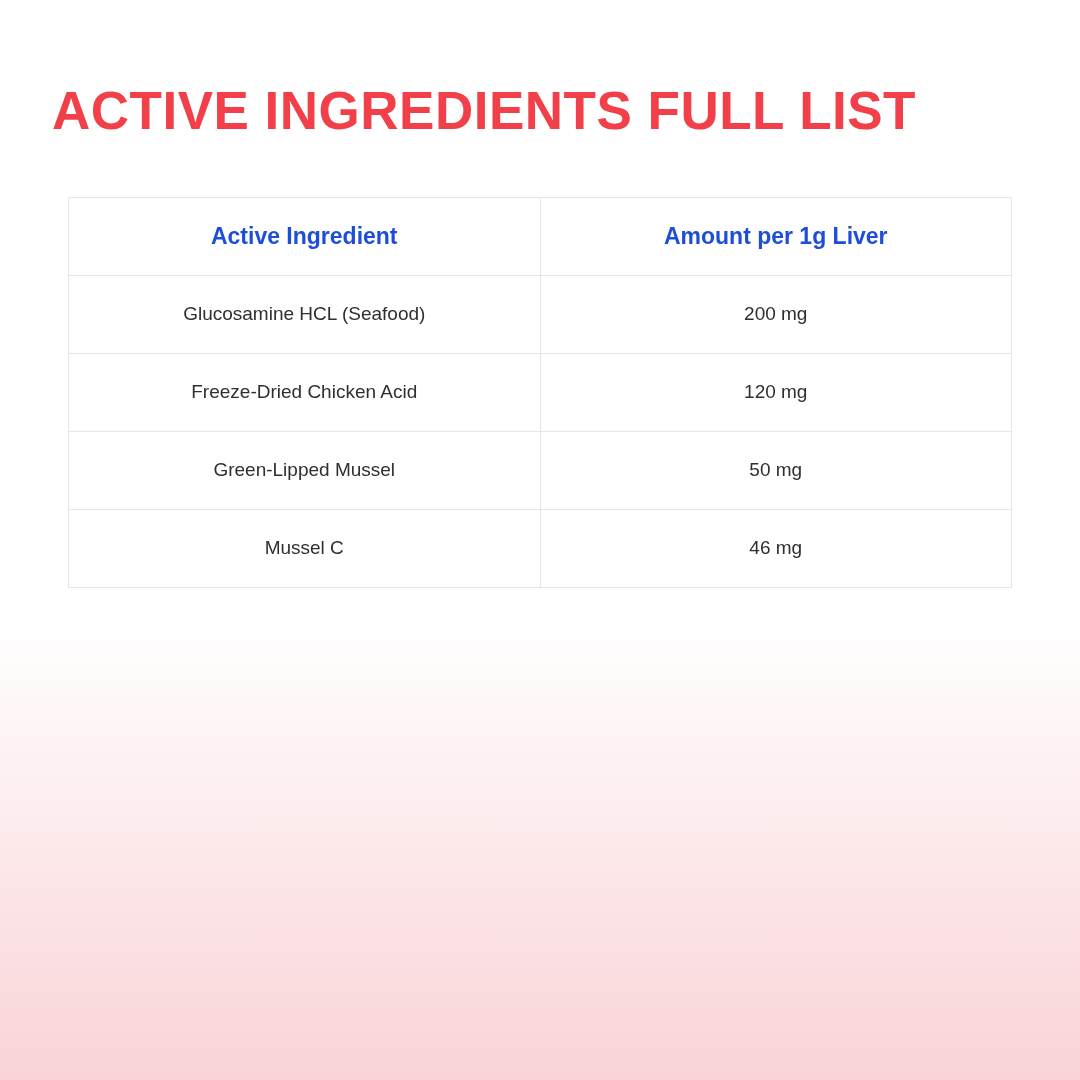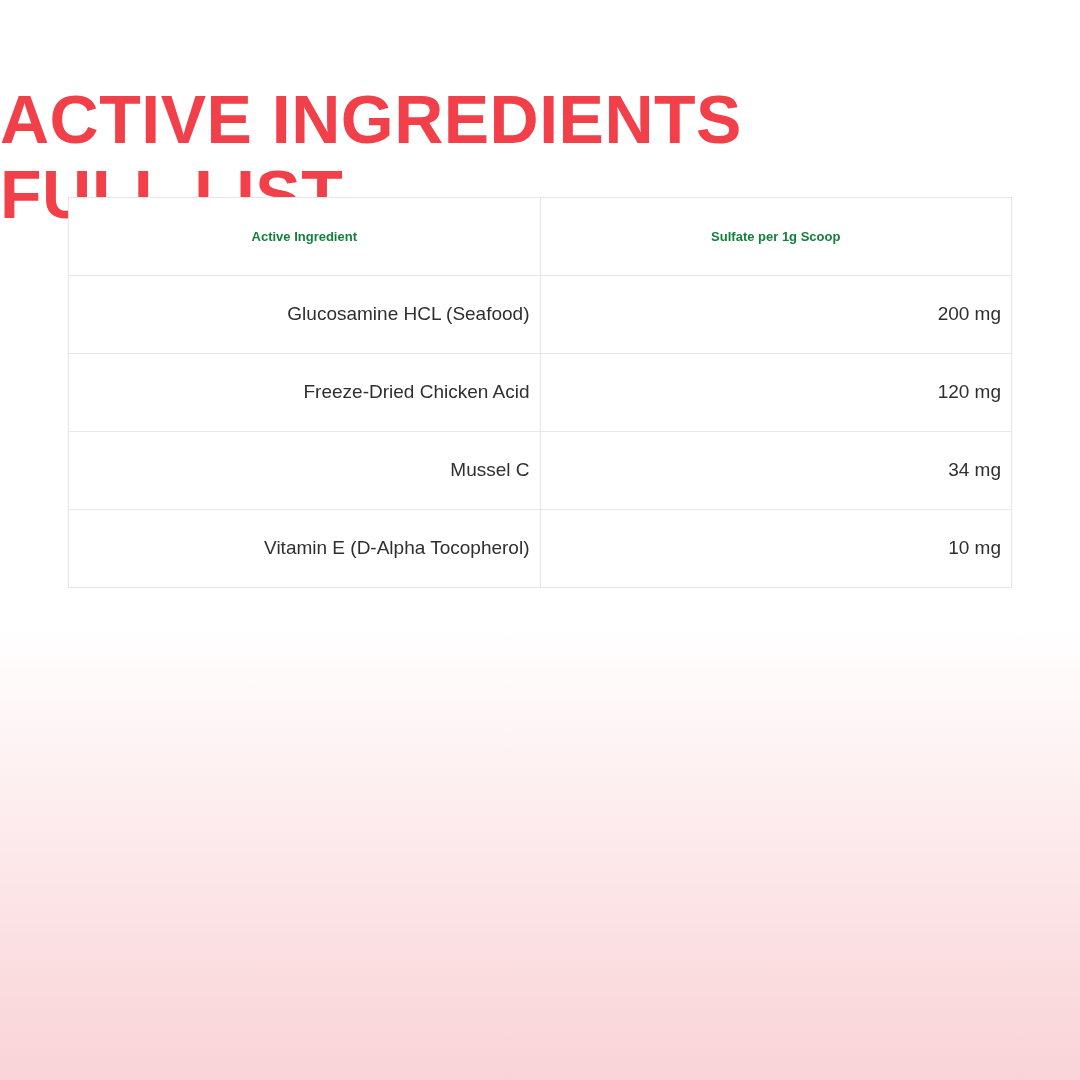--- a/index.html
+++ b/index.html
@@ -18,22 +18,22 @@
     width: 1080px;
     height: 1080px;
     background: linear-gradient(to bottom, #ffffff 0%, #ffffff 58%, #fdeeef 74%, #fbdfe2 88%, #f9d3d7 100%);
     box-sizing: border-box;
   }
   .title {
     position: absolute;
     top: 82px;
     left: 0;
     width: 916px;
-    text-align: left;
-    font-size: 68px;
+    text-align: right;
+    font-size: 53px;
     font-weight: bold;
     letter-spacing: 0.5px;
     color: #f2404a;
     line-height: 1.1;
   }
   .table-wrap {
     position: absolute;
     top: 197px;
     left: 68px;
     width: 944px;
@@ -52,33 +52,32 @@
     text-align: center;
     color: #2b2b2b;
     border-bottom: 1px solid #e6e6e6;
     border-right: 1px solid #e6e6e6;
     box-sizing: border-box;
   }
   th:last-child, td:last-child {
     border-right: none;
   }
   thead th {
-    font-size: 13px;
+    font-size: 23px;
     font-weight: bold;
     height: 77px;
     padding: 0 10px;
-    color: #15803d;
+    color: #1d4ed8;
   }
   tbody td {
     font-size: 19px;
     font-weight: normal;
     height: 78px;
     padding: 12px 10px;
     color: #2f2f2f;
-    text-align: right;
   }
   tbody tr:last-child td {
     border-bottom: none;
   }
 </style>
 </head>
 <body>
 
 <div class="page">
 
@@ -86,37 +85,37 @@
 
   <div class="table-wrap">
     <table>
       <colgroup>
           <col class="c1">
           <col class="c2">
         </colgroup>
       <thead>
         <tr>
           <th>Active Ingredient</th>
-          <th>Sulfate per 1g Scoop</th>
+          <th>Amount per 1g Liver</th>
         </tr>
       </thead>
       <tbody>
         <tr>
           <td>Glucosamine HCL (Seafood)</td>
           <td>200 mg</td>
         </tr>
         <tr>
           <td>Freeze-Dried Chicken Acid</td>
           <td>120 mg</td>
         </tr>
         <tr>
-          <td>Mussel C</td>
-          <td>34 mg</td>
+          <td>Green-Lipped Mussel</td>
+          <td>50 mg</td>
         </tr>
         <tr>
-          <td>Vitamin E (D-Alpha Tocopherol)</td>
-          <td>10 mg</td>
+          <td>Mussel C</td>
+          <td>46 mg</td>
         </tr>
       </tbody>
     </table>
   </div>
 
 </div>
 
 </body></html>

